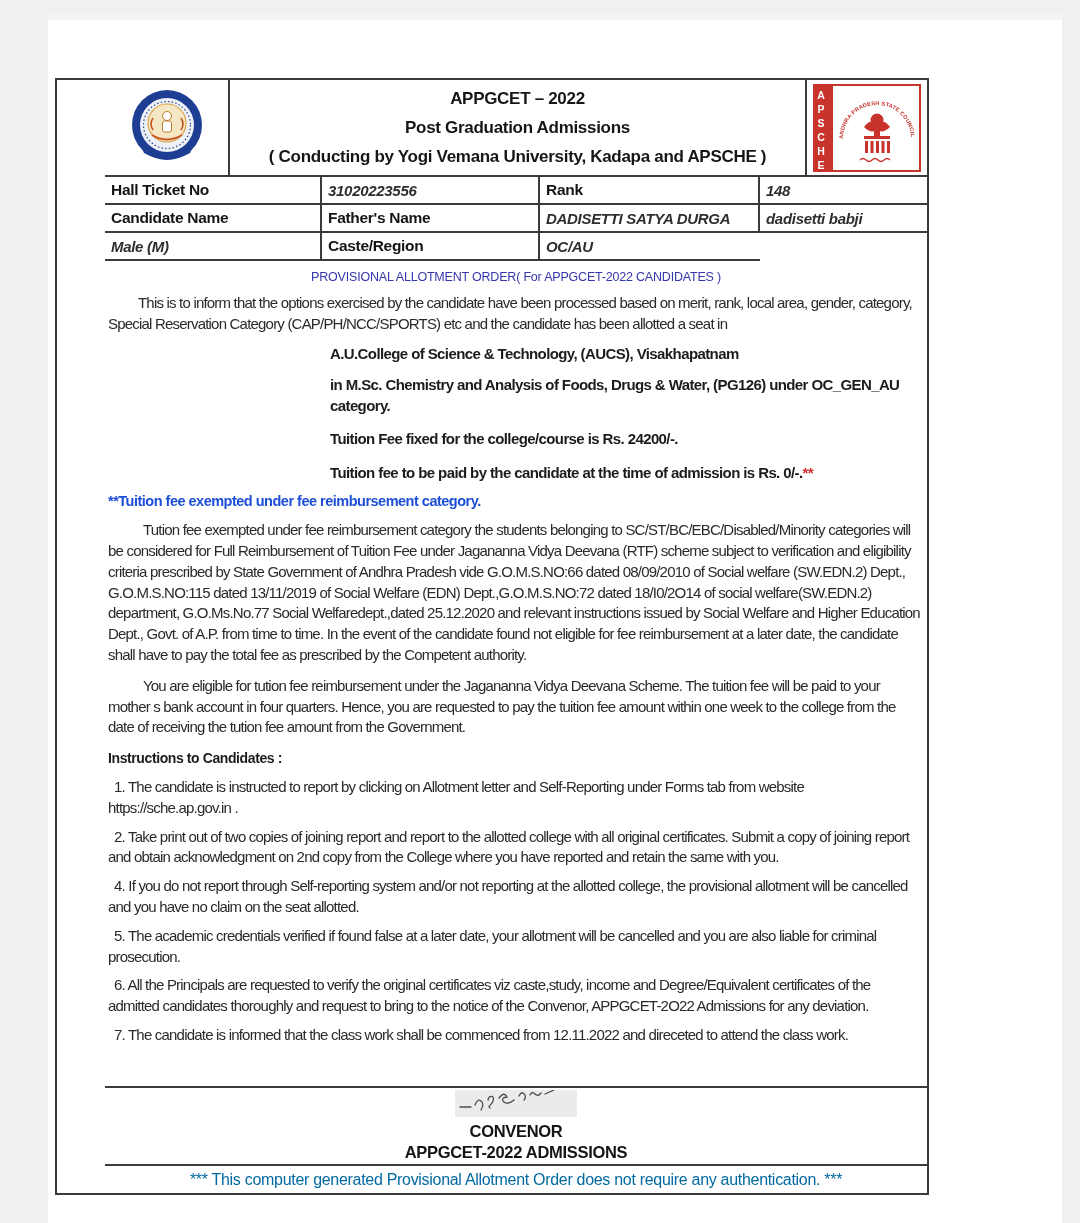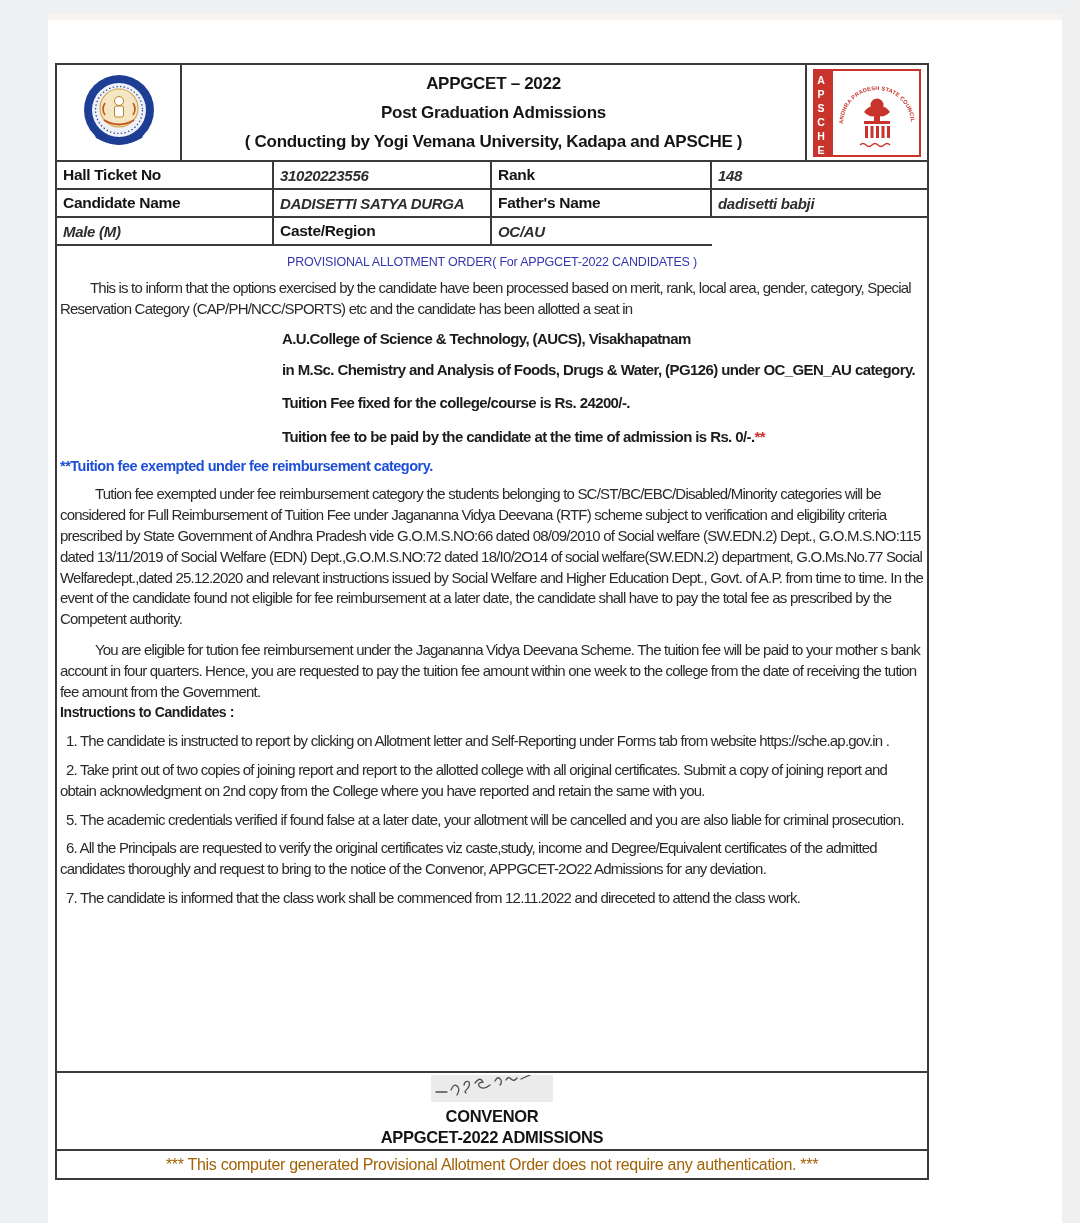--- a/index.html
+++ b/index.html
@@ -1,23 +1,23 @@
 <!DOCTYPE html>
 <html><head>
 <meta charset="utf-8">
 <style>
   * { box-sizing: border-box; margin: 0; padding: 0; }
   body { background: #eef0f2; font-family: "Liberation Sans", sans-serif; }
   .canvas { position: relative; width: 1080px; height: 1223px; background: #eef0f2; overflow: hidden; }
   .top-band { position: absolute; left: 48px; top: 14px; width: 1014px; height: 6px; background: #f6f3f0; }
   .paper { position: absolute; left: 48px; top: 20px; width: 1014px; height: 1203px; background: #ffffff; }
 
-  .doc { position: absolute; left: 55px; top: 63px; width: 874px; height: 1117px;
+  .doc { position: absolute; left: 55px; top: 78px; width: 874px; height: 1117px;
          border: 2px solid #3b3b3b; display: flex; flex-direction: column; color: #262626;
-         background: #fff; }
+         background: #fff; padding-left: 48px; }
 
   
   .doc-header { display: flex; height: 97px; border-bottom: 2px solid #3b3b3b; }
   .logo-cell { width: 125px; border-right: 2px solid #3b3b3b; display: flex; align-items: center; justify-content: center; }
   .title-cell { flex: 1; text-align: center; padding-top: 9px; }
   .title-line { font-weight: bold; font-size: 17px; letter-spacing: -0.3px; color: #161616; }
   .title-line + .title-line { margin-top: 9px; }
   .apsche-cell { width: 122px; border-left: 2px solid #3b3b3b; display: flex; align-items: center; justify-content: center; }
   .apsche-box { width: 108px; height: 88px; border: 2px solid #c8342c; background: #fff; display: flex; }
   .apsche-strip { width: 18px; background: #c8342c; color: #fff; font-weight: bold; font-size: 10.5px;
@@ -35,30 +35,30 @@
   
   .doc-body { flex: 1; padding: 0 3px; font-size: 15px; line-height: 20.8px; letter-spacing: -0.8px; overflow: hidden; color: #2a2a2a; }
   .blue-heading { margin-top: 6px; text-align: center; color: #3437ab; font-weight: normal; font-size: 12.5px; letter-spacing: -0.2px; }
   .p-intro { margin-top: 5px; text-indent: 30px; }
   .cb { margin-left: 222px; font-weight: bold; letter-spacing: -0.6px; color: #1c1c1c; }
   .cb1 { margin-top: 10px; } .cb2 { margin-top: 10px; } .cb3 { margin-top: 12px; } .cb4 { margin-top: 13px; }
   .red { color: #d0312d; }
   .exempt { margin-top: 8px; font-weight: bold; font-size: 14.5px; color: #1d4ed8; letter-spacing: -0.5px; }
   .p-body { margin-top: 8px; text-indent: 35px; }
   .p-body2 { margin-top: 10px; text-indent: 35px; }
-  .instr-head { font-weight: bold; font-size: 14px; letter-spacing: -0.4px; color: #1c1c1c; }
+  .instr-head { margin-top: 10px; font-weight: bold; font-size: 14px; letter-spacing: -0.4px; color: #1c1c1c; }
   .item { margin-top: 8px; text-indent: 6px; }
 
   
   .sign-row { border-top: 2px solid #3b3b3b; height: 78px; display: flex; flex-direction: column;
               align-items: center; justify-content: flex-end; padding: 2px 4px 1px; }
   .sig-patch { width: 122px; height: 27px; background: #ebebeb; margin-bottom: auto; }
   .sign-line { font-weight: bold; font-size: 16.5px; letter-spacing: -0.3px; color: #141414; line-height: 21px; }
   .footer-row { border-top: 2px solid #3b3b3b; height: 29px; display: flex; align-items: center; justify-content: center;
-                font-size: 16px; letter-spacing: -0.3px; color: #a16207; }
+                font-size: 16px; letter-spacing: -0.3px; color: #0369a1; }
 </style>
 </head>
 <body>
 
 <div class="canvas">
   <div class="top-band"></div>
   <div class="paper"></div>
 
   <div class="doc">
 
@@ -106,22 +106,22 @@
       </div>
     </div>
 
     <div class="cand-grid">
       <div class="cbr c-label">Hall Ticket No</div>
       <div class="cbr c-value">31020223556</div>
       <div class="cbr c-label">Rank</div>
       <div class="c-value">148</div>
 
       <div class="cbr c-label">Candidate Name</div>
+      <div class="cbr c-label">Father's Name</div>
       <div class="cbr c-value">DADISETTI SATYA DURGA</div>
-      <div class="cbr c-label">Father's Name</div>
       <div class="c-value">dadisetti babji</div>
 
       <div class="cbr c-value">Male (M)</div>
       <div class="cbr c-label">Caste/Region</div>
       <div class="c-value">OC/AU</div>
     </div>
 
     <div class="doc-body">
       <div class="blue-heading">PROVISIONAL ALLOTMENT ORDER( For APPGCET-2022 CANDIDATES )</div>
       <p class="p-intro">This is to inform that the options exercised by the candidate have been processed based on merit, rank, local area, gender, category, Special Reservation Category (CAP/PH/NCC/SPORTS) etc and the candidate has been allotted a seat in</p>
@@ -132,20 +132,21 @@
       <div class="cb cb4"><span>Tuition fee to be paid by the candidate at the time of admission is Rs. 0/-.</span><span class="red">**</span></div>
 
       <div class="exempt">**Tuition fee exempted under fee reimbursement category.</div>
 
       <p class="p-body">Tution fee exempted under fee reimbursement category the students belonging to SC/ST/BC/EBC/Disabled/Minority categories will be considered for Full Reimbursement of Tuition Fee under Jagananna Vidya Deevana (RTF) scheme subject to verification and eligibility criteria prescribed by State Government of Andhra Pradesh vide G.O.M.S.NO:66 dated 08/09/2010 of Social welfare (SW.EDN.2) Dept., G.O.M.S.NO:115 dated 13/11/2019 of Social Welfare (EDN) Dept.,G.O.M.S.NO:72 dated 18/I0/2O14 of social welfare(SW.EDN.2) department, G.O.Ms.No.77 Social Welfaredept.,dated 25.12.2020 and relevant instructions issued by Social Welfare and Higher Education Dept., Govt. of A.P. from time to time. In the event of the candidate found not eligible for fee reimbursement at a later date, the candidate shall have to pay the total fee as prescribed by the Competent authority.</p>
       <p class="p-body2">You are eligible for tution fee reimbursement under the Jagananna Vidya Deevana Scheme. The tuition fee will be paid to your mother s bank account in four quarters. Hence, you are requested to pay the tuition fee amount within one week to the college from the date of receiving the tution fee amount from the Government.</p>
 
       <div class="instr-head">Instructions to Candidates :</div>
       <p class="item">1. The candidate is instructed to report by clicking on Allotment letter and Self-Reporting under Forms tab from website https://sche.ap.gov.in .</p>
       <p class="item">2. Take print out of two copies of joining report and report to the allotted college with all original certificates. Submit a copy of joining report and obtain acknowledgment on 2nd copy from the College where you have reported and retain the same with you.</p>
+      <p class="item">4. If you do not report through Self-reporting system and/or not reporting at the allotted college, the provisional allotment will be cancelled and you have no claim on the seat allotted.</p>
       <p class="item">5. The academic credentials verified if found false at a later date, your allotment will be cancelled and you are also liable for criminal prosecution.</p>
       <p class="item">6. All the Principals are requested to verify the original certificates viz caste,study, income and Degree/Equivalent certificates of the admitted candidates thoroughly and request to bring to the notice of the Convenor, APPGCET-2O22 Admissions for any deviation.</p>
       <p class="item">7. The candidate is informed that the class work shall be commenced from 12.11.2022 and direceted to attend the class work.</p>
     </div>
 
     <div class="sign-row">
       <div class="sig-patch">
         <svg width="122" height="27" viewBox="0 0 122 27">
           <path d="M5 17 h11 m4 -2 q3 -8 7 -3 q2 3 -1 8 m7 -10 c1 -5 7 -5 5 1 c-1 4 -6 5 -3 7 m9 -10 q5 -7 8 -1 q-7 1 -3 5 q4 3 10 -2 m5 -4 q3 -6 6 -1 q1 3 -1 5 m6 -5 q2 -4 5 -1 t6 -1 m4 1 l9 -4" stroke="#4d4d4d" stroke-width="1.3" fill="none" stroke-linecap="round"></path>
         </svg>

